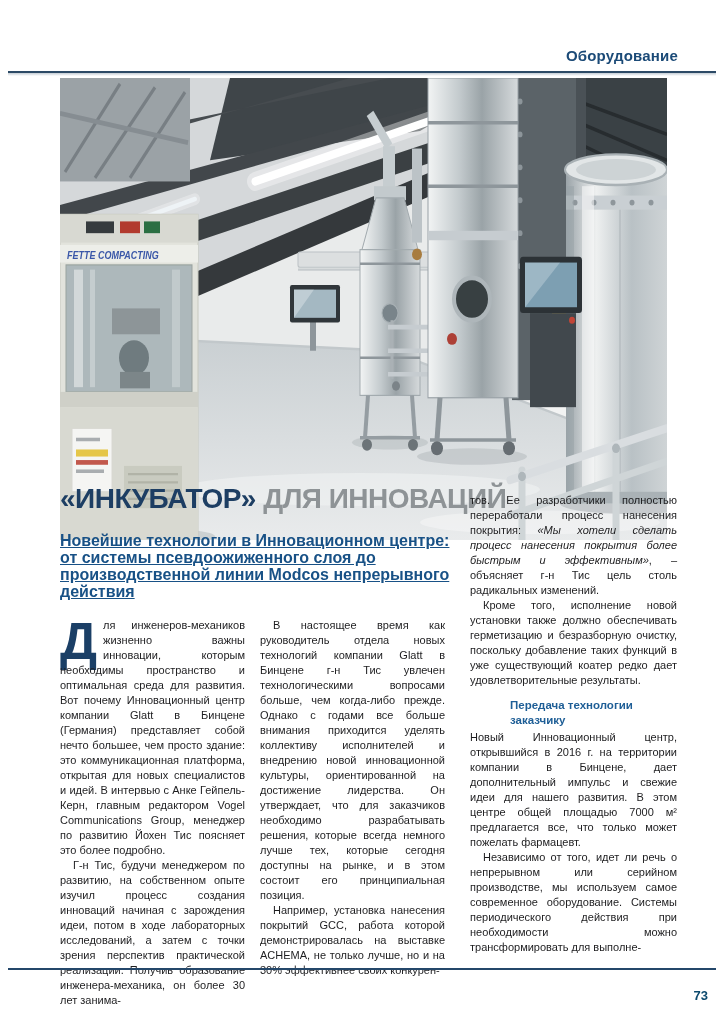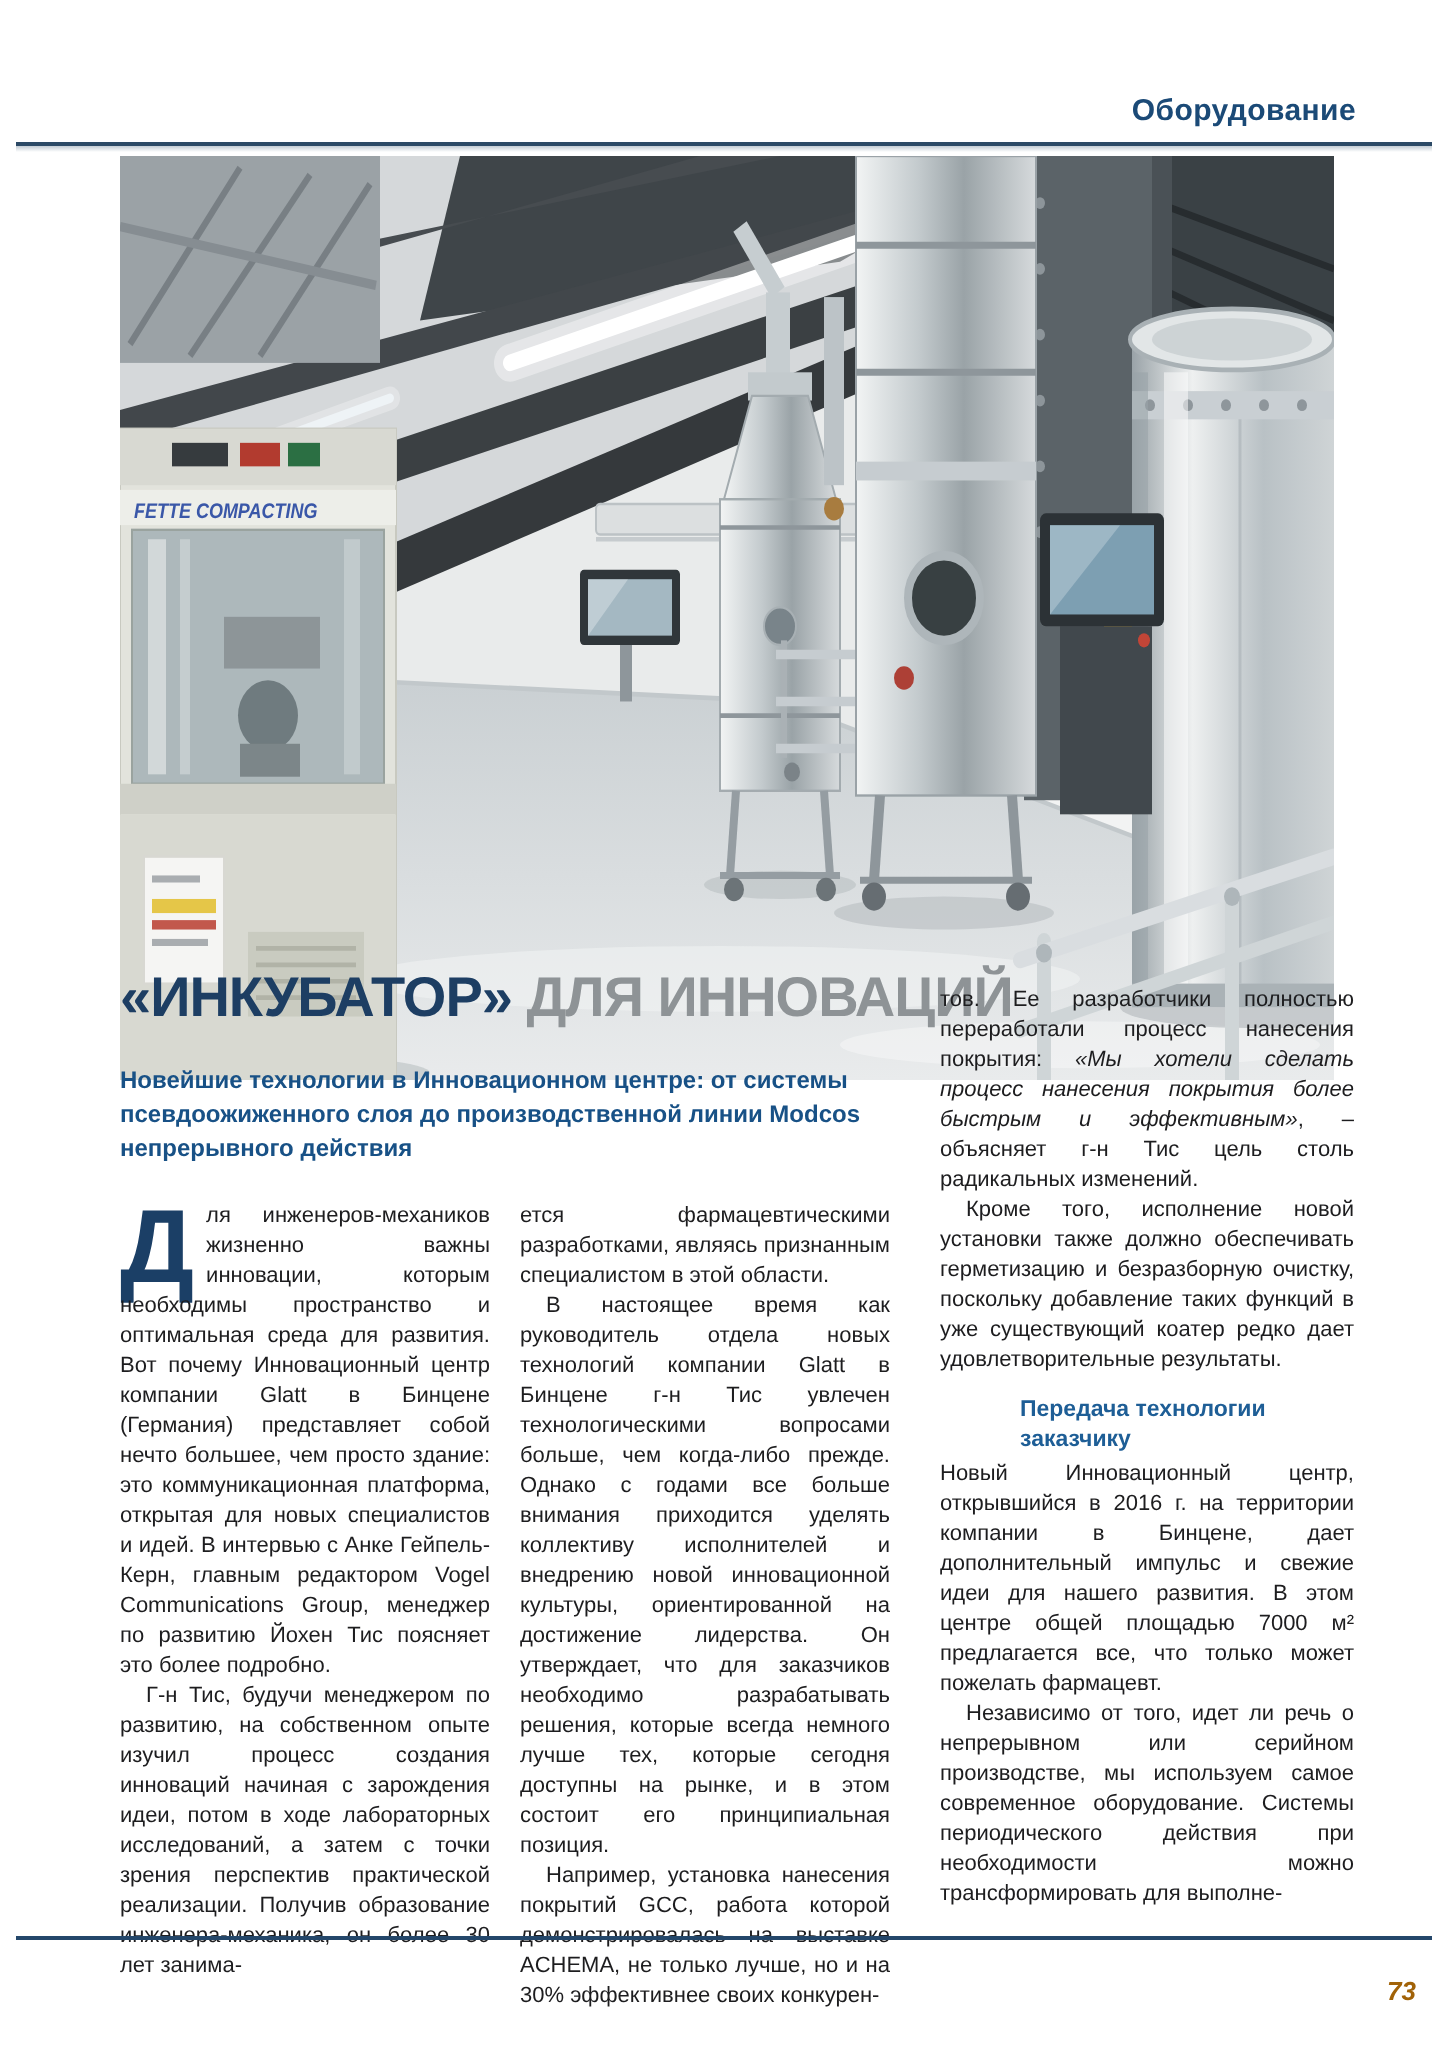--- a/index.html
+++ b/index.html
@@ -39,21 +39,21 @@
   .left-block{width:385px;flex:0 0 385px;}
   .title{
     margin:0 0 13px 0;
     font-size:28px;line-height:40px;font-weight:800;
     letter-spacing:-.5px;white-space:nowrap;
   }
   .title .t-accent{color:#1d3e63;}
   .title .t-rest{color:#8e9396;}
   .lede{
     margin:0 0 18px 0;width:400px;
-    font-size:12px;line-height:17px;font-weight:bold;color:#185186;
+    font-size:16px;line-height:17px;font-weight:bold;color:#185186;text-decoration:underline;
   }
   .cols2{display:flex;gap:15px;}
   .col{width:185px;flex:0 0 185px;}
   .col3{width:207px;flex:0 0 207px;padding-top:14px;}
   .col p,.col3 p{
     margin:0;font-size:11px;line-height:15px;color:#1d1d1f;
     text-align:justify;
   }
   .col p.indent,.col3 p.indent{text-indent:13px;}
   .dropcap{
@@ -66,21 +66,21 @@
     font-size:11.5px;line-height:15px;font-weight:bold;color:#1e5e96;padding-left:40px;
   }
   em{font-style:italic;}
   
   .footer-rule{
     position:absolute;left:8px;right:8px;top:952px;height:2px;
     background:#24476a;
   }
   .page-number{
     position:absolute;top:972px;right:16px;
-    font-size:13px;font-weight:bold;font-style:italic;color:#a16207;
+    font-size:13px;font-weight:bold;color:#0c4a6e;
   }
 </style>
 </head>
 <body>
 
 <div class="page">
 
   <div class="section-label">Оборудование</div>
   <div class="header-rule"></div>
 
@@ -292,21 +292,20 @@
   <div class="main">
     <div class="left-block">
       <h1 class="title"><span class="t-accent">«ИНКУБАТОР»</span><span class="t-rest"> ДЛЯ ИННОВАЦИЙ</span></h1>
       <p class="lede">Новейшие технологии в Инновационном центре: от системы псевдоожиженного слоя до производственной линии Modcos непрерывного действия</p>
       <div class="cols2">
         <div class="col">
           <p><span class="dropcap">Д</span><span>ля инженеров-механиков жизненно важны инновации, которым необходимы пространство и оптимальная среда для развития. Вот почему Инновационный центр компании Glatt в Бинцене (Германия) представляет собой нечто большее, чем просто здание: это коммуникационная платформа, открытая для новых специалистов и идей. В интервью с Анке Гейпель-Керн, главным редактором Vogel Communications Group, менеджер по развитию Йохен Тис поясняет это более подробно.</span></p>
           <p class="indent">Г-н Тис, будучи менеджером по развитию, на собственном опыте изучил процесс создания инноваций начиная с зарождения идеи, потом в ходе лабораторных исследований, а затем с точки зрения перспектив практической реализации. Получив образование инженера-механика, он более 30 лет занима-</p>
         </div>
         <div class="col">
-          <p>ется фармацевтическими разработками, являясь признанным специалистом в этой области.</p>
           <p class="indent">В настоящее время как руководитель отдела новых технологий компании Glatt в Бинцене г-н Тис увлечен технологическими вопросами больше, чем когда-либо прежде. Однако с годами все больше внимания приходится уделять коллективу исполнителей и внедрению новой инновационной культуры, ориентированной на достижение лидерства. Он утверждает, что для заказчиков необходимо разрабатывать решения, которые всегда немного лучше тех, которые сегодня доступны на рынке, и в этом состоит его принципиальная позиция.</p>
           <p class="indent">Например, установка нанесения покрытий GCC, работа которой демонстрировалась на выставке ACHEMA, не только лучше, но и на 30% эффективнее своих конкурен-</p>
         </div>
       </div>
     </div>
     <div class="col3">
       <p><span>тов. Ее разработчики полностью переработали процесс нанесения покрытия: </span><em>«Мы хотели сделать процесс нанесения покрытия более быстрым и эффективным»</em><span>, – объясняет г-н Тис цель столь радикальных изменений.</span></p>
       <p class="indent">Кроме того, исполнение новой установки также должно обеспечивать герметизацию и безразборную очистку, поскольку добавление таких функций в уже существующий коатер редко дает удовлетворительные результаты.</p>
       <h3 class="subhead">Передача технологии заказчику</h3>
       <p>Новый Инновационный центр, открывшийся в 2016 г. на территории компании в Бинцене, дает дополнительный импульс и свежие идеи для нашего развития. В этом центре общей площадью 7000 м² предлагается все, что только может пожелать фармацевт.</p>

